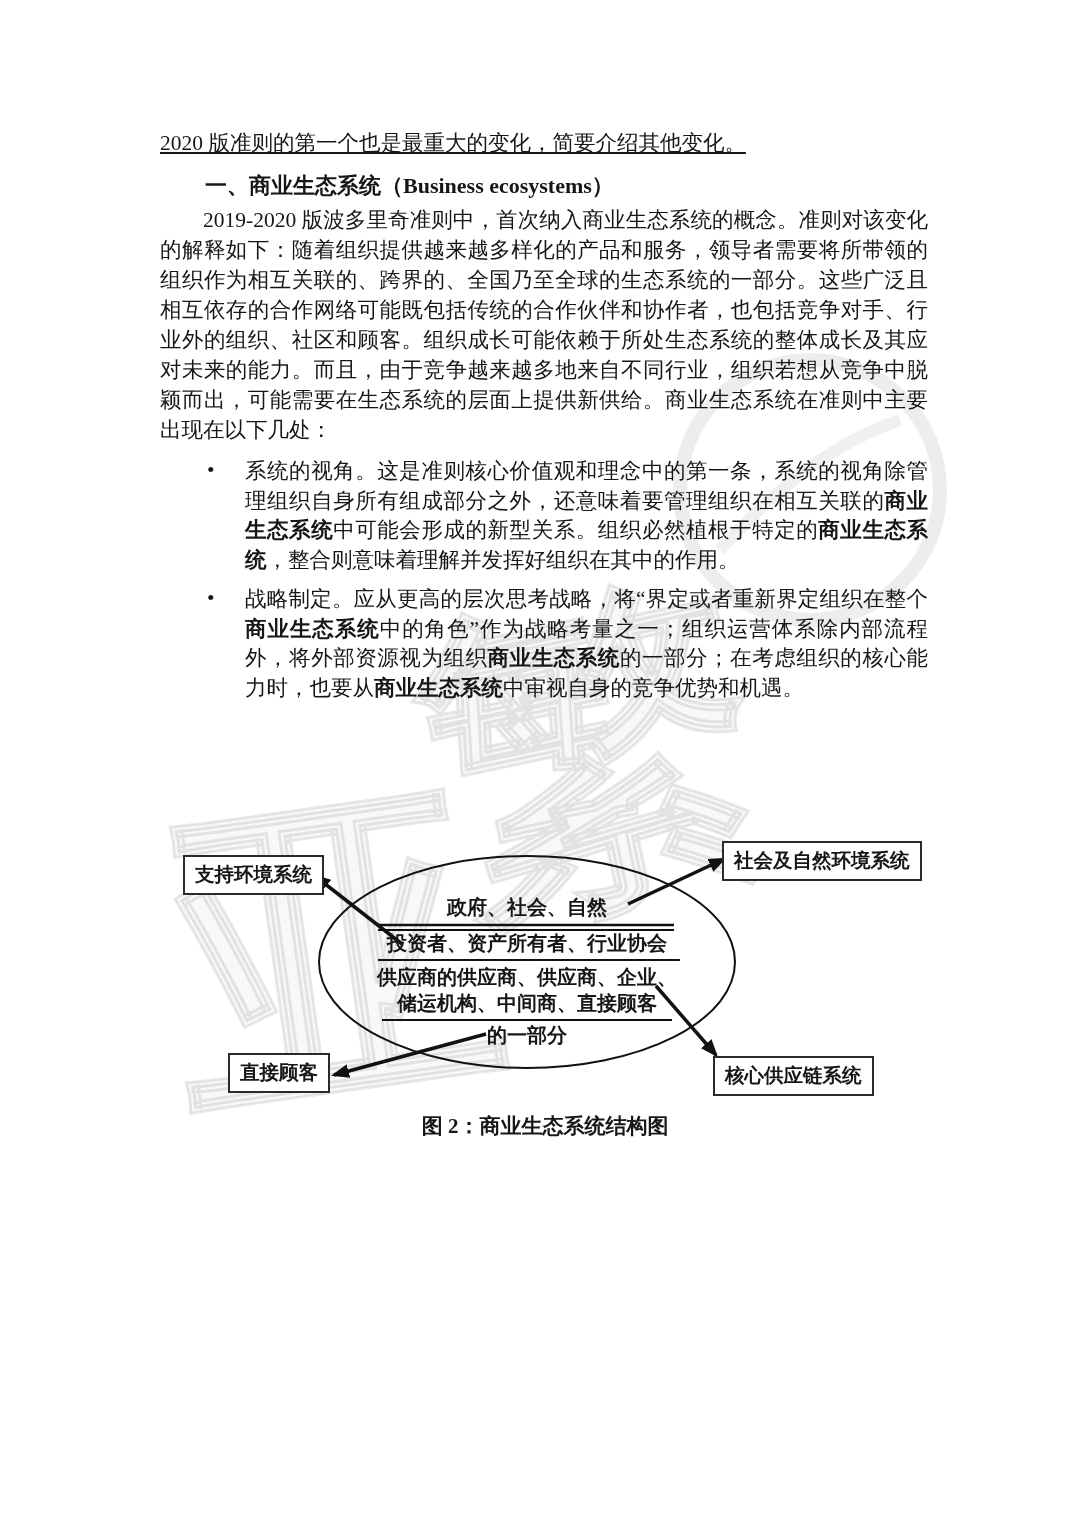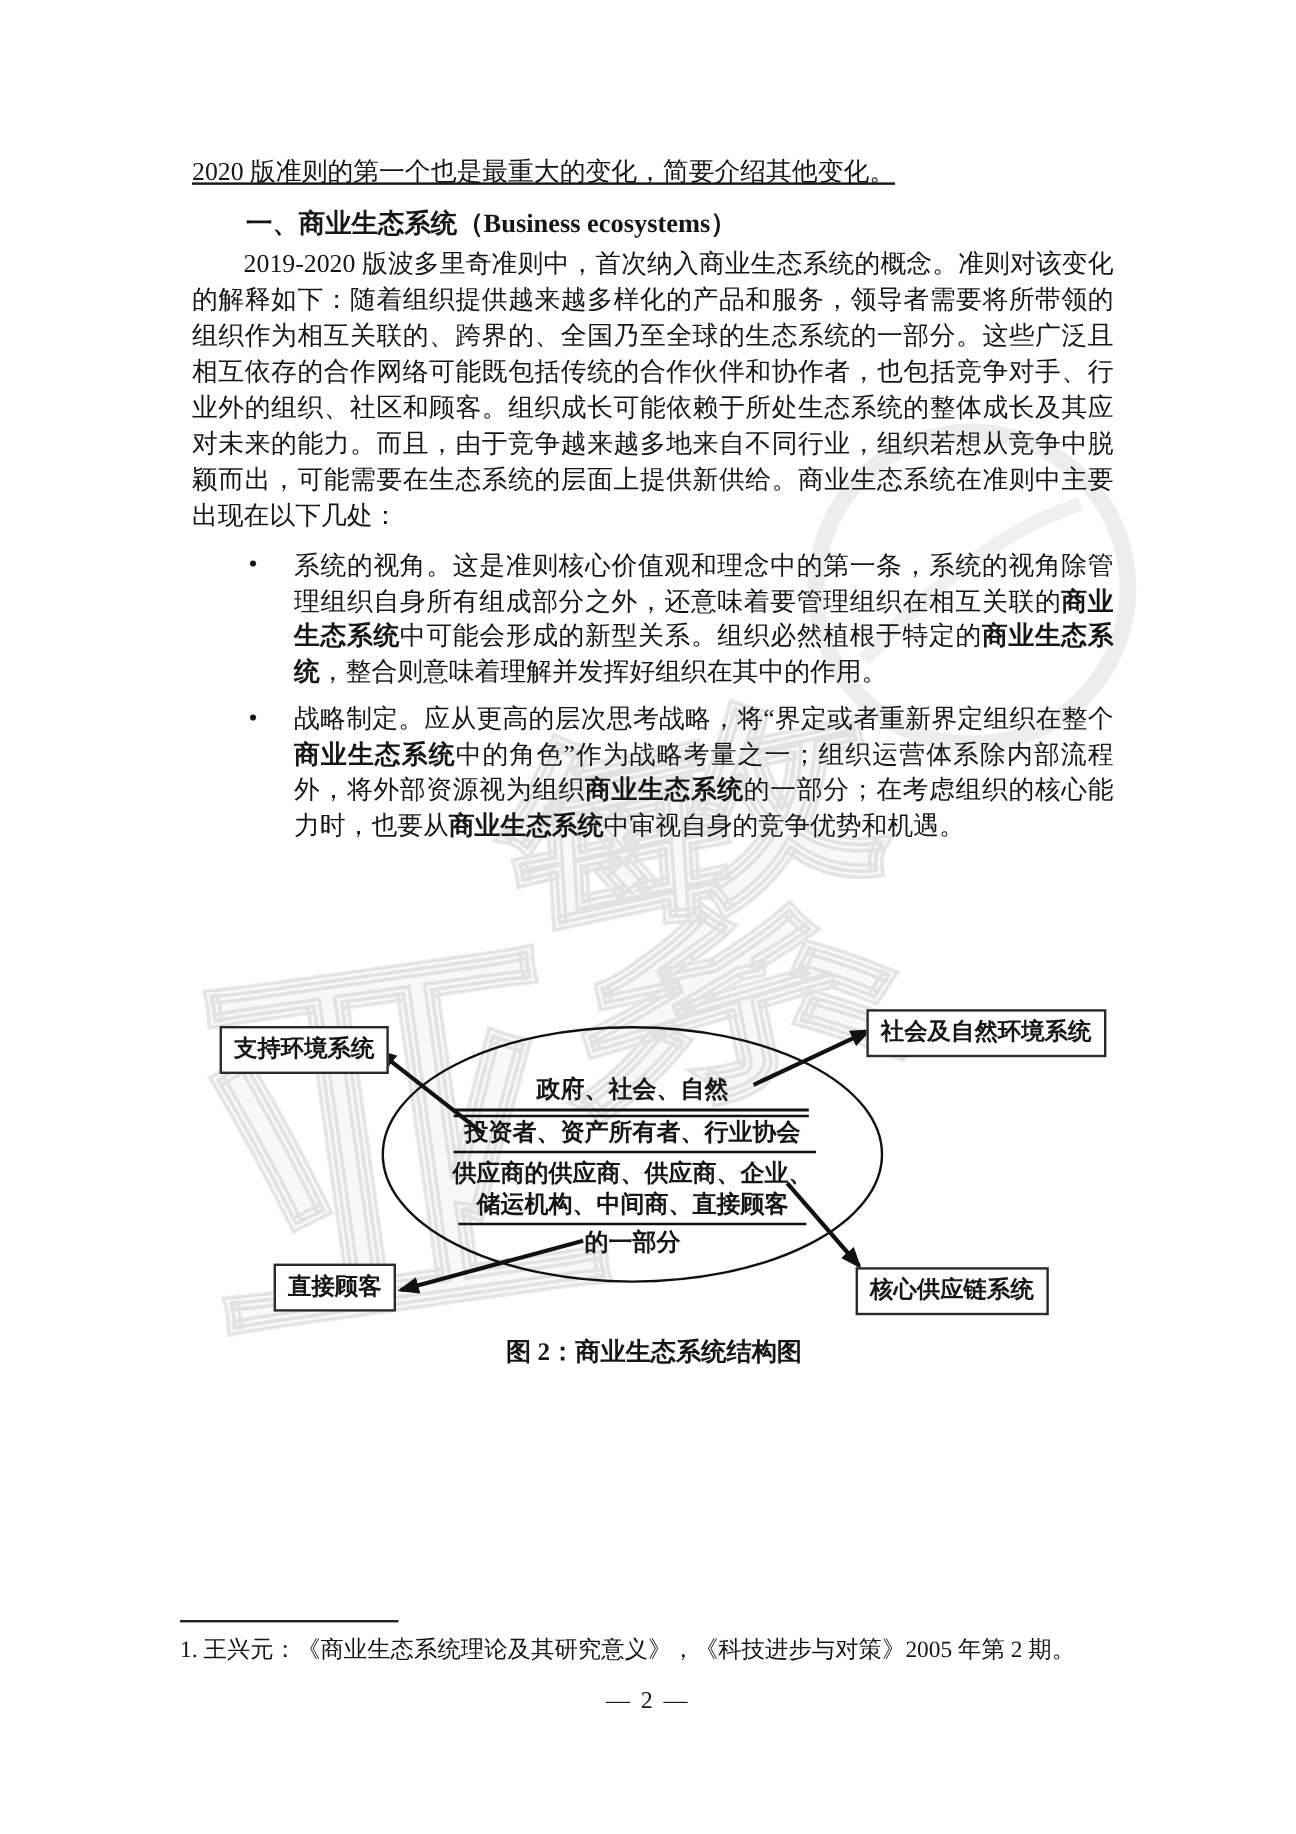--- a/index.html
+++ b/index.html
@@ -101,19 +101,14 @@
 
     <div class="drow row1">政府、社会、自然</div>
     <div class="drow row2">投资者、资产所有者、行业协会</div>
     <div class="drow row3a">供应商的供应商、供应商、企业、</div>
     <div class="drow row3b">储运机构、中间商、直接顾客</div>
     <div class="drow row4">的一部分</div>
 
     <div class="dcaption">图 2：商业生态系统结构图</div>
   </div>
 
-  <div class="footer">
-    <div class="fsep"></div>
-    <p class="fnote">1. 王兴元：《商业生态系统理论及其研究意义》，《科技进步与对策》2005 年第 2 期。</p>
-    <div class="pnum">— 2 —</div>
-  </div>
 
 </div>
 
 </body></html>

